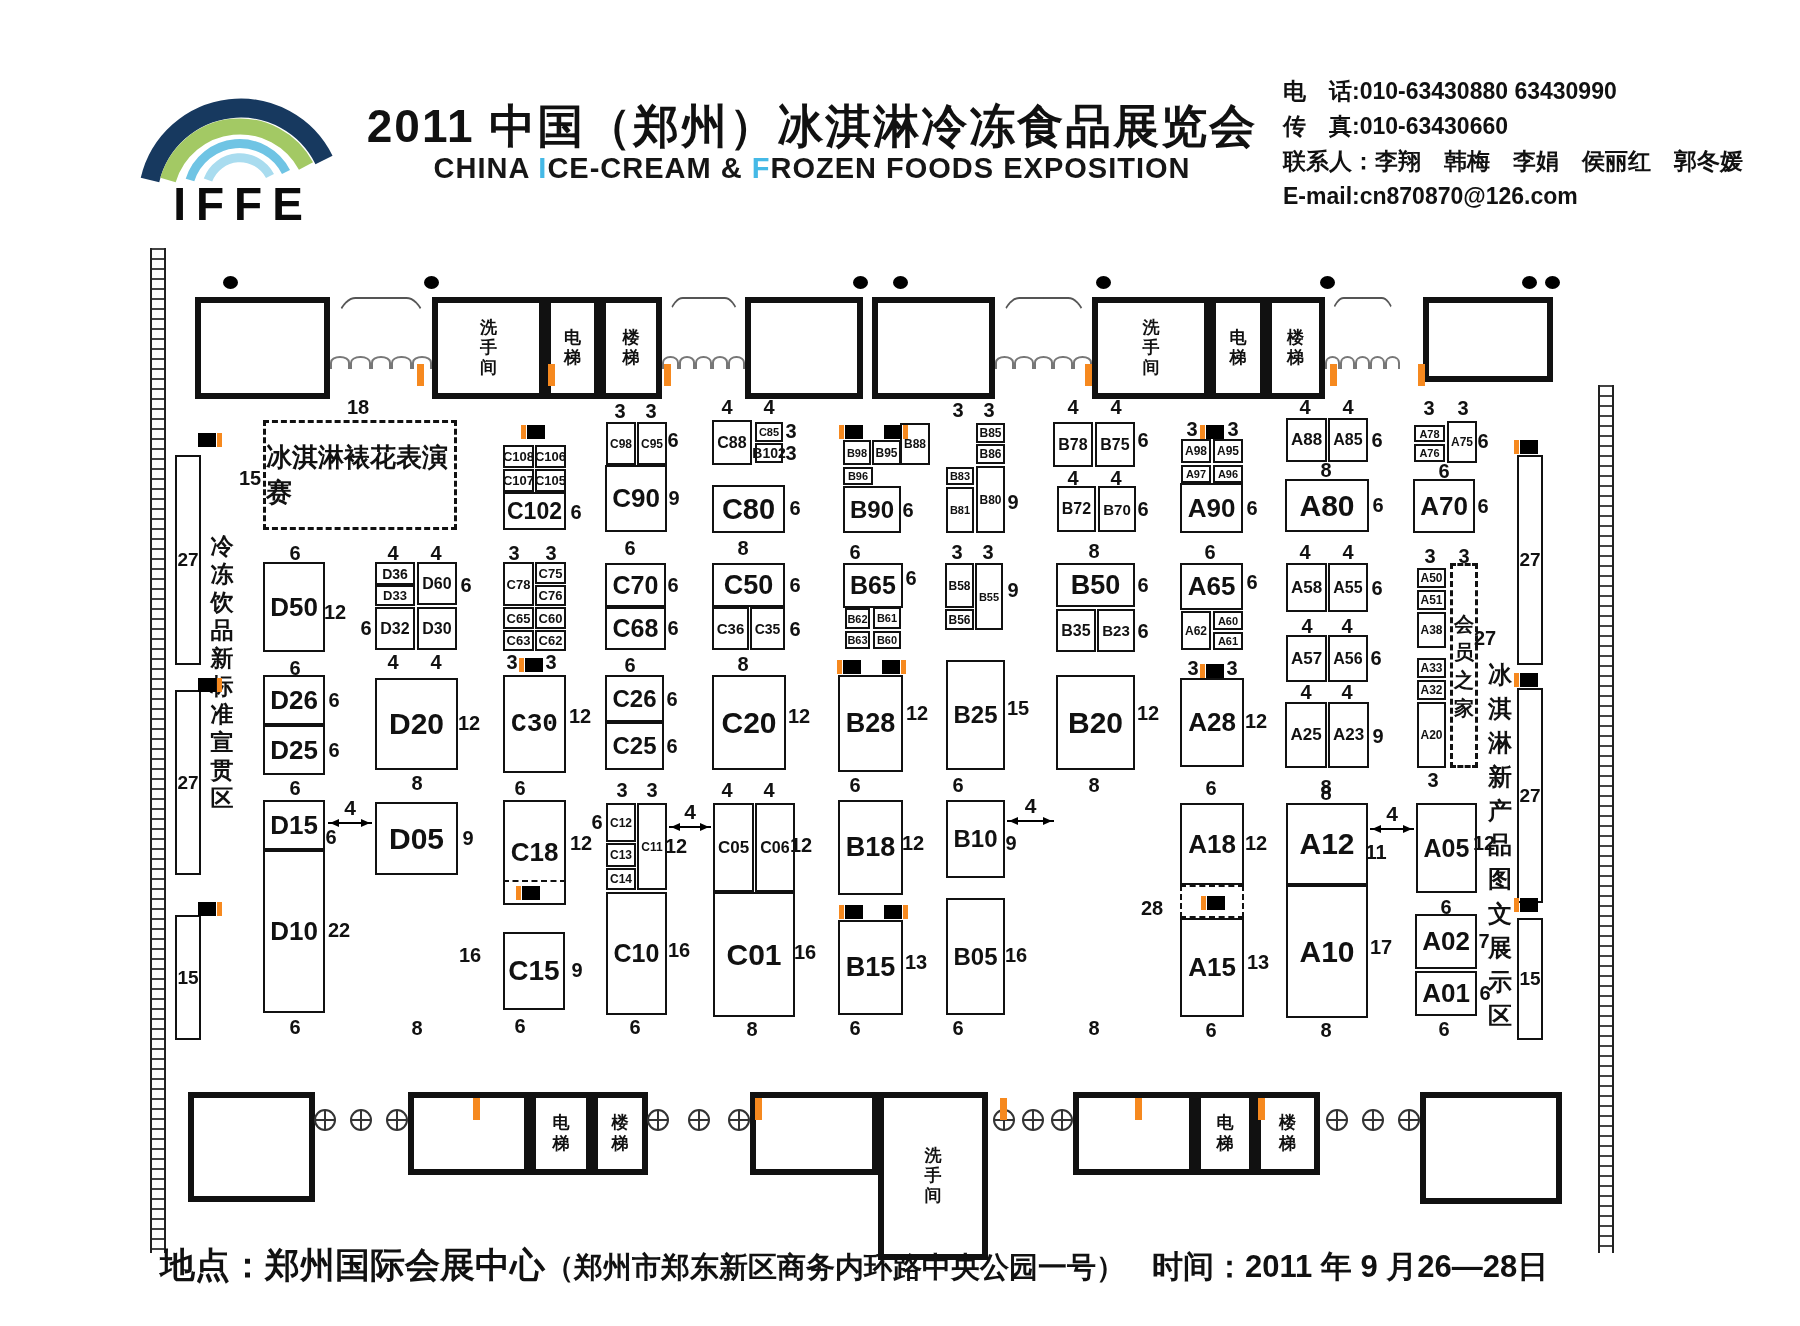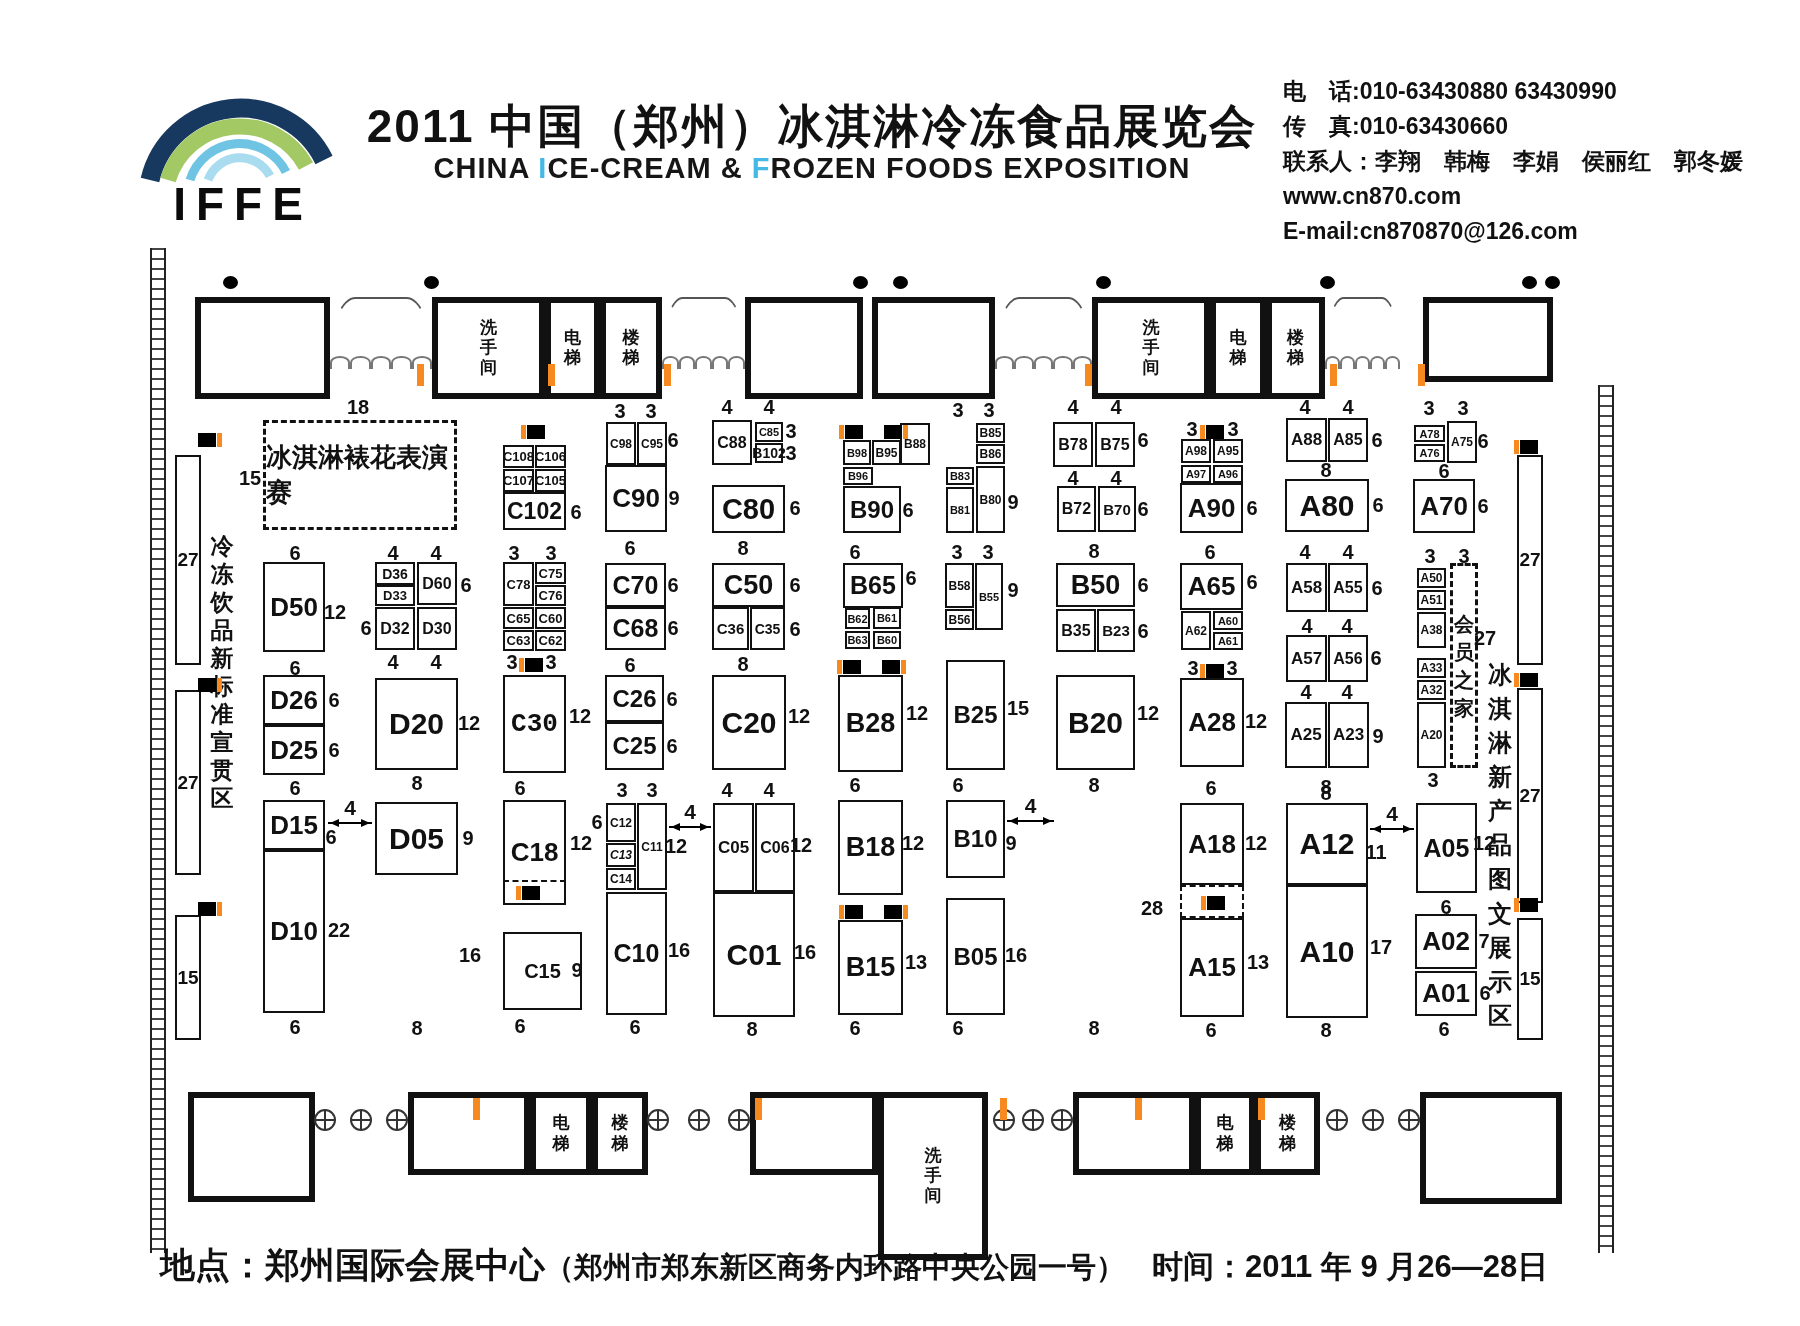--- a/index.html
+++ b/index.html
@@ -50,21 +50,21 @@
   <svg width="230" height="165" viewBox="0 0 230 165">
     <path d="M 22 112 A 93 93 0 0 1 196 92" fill="none" stroke="#17395f" stroke-width="19"></path>
     <path d="M 40 112 A 75 75 0 0 1 178 98" fill="none" stroke="#a3c964" stroke-width="16"></path>
     <path d="M 62 112 A 52 52 0 0 1 158 104" fill="none" stroke="#6fc4e4" stroke-width="9"></path>
     <path d="M 80 112 A 34 34 0 0 1 142 108" fill="none" stroke="#a9dcef" stroke-width="9"></path>
     <text id="logo-word" x="115" y="152" text-anchor="middle" font-family="Liberation Sans, DejaVu Sans, sans-serif" font-size="46" font-weight="bold" letter-spacing="10" fill="#0b0b0b">IFFE</text>
   </svg>
 </div>
 <div id="title-cn">2011 中国（郑州）冰淇淋冷冻食品展览会</div>
 <div id="title-en"><span>CHINA </span><span class="hl">I</span><span>CE-CREAM &amp; </span><span class="hl">F</span><span>ROZEN FOODS EXPOSITION</span></div>
-<div id="contact"><div>电　话:010-63430880 63430990</div><div>传　真:010-63430660</div><div>联系人：李翔　韩梅　李娟　侯丽红　郭冬媛</div><div>www.cn870.com</div><div>E-mail:cn870870@126.com</div></div>
+<div id="contact"><div>电　话:010-63430880 63430990</div><div>传　真:010-63430660</div><div>联系人：李翔　韩梅　李娟　侯丽红　郭冬媛</div><div>E-mail:cn870870@126.com</div></div>
 
 <div id="plan">
     <div class="hatch" style="left: 0px; top: 8px; width: 16px; height: 1005px;"></div>
     <div class="hatch" style="left: 1448px; top: 145px; width: 16px; height: 868px;"></div>
     <div class="room" style="left: 45px; top: 57px; width: 135px; height: 102px;"></div>
     <div class="room" style="left: 282px; top: 57px; width: 113px; height: 102px;">
       <span class="rl">洗
 手
 间</span>
     </div>
@@ -216,27 +216,27 @@
     <div class="booth" style="left: 562px; top: 323px; width: 73px; height: 44px; font-size: 27px;">C50</div>
     <div class="booth" style="left: 562px; top: 367px; width: 37px; height: 43px; font-size: 15px;">C36</div>
     <div class="booth" style="left: 600px; top: 367px; width: 35px; height: 43px; font-size: 14px;">C35</div>
     <div class="booth" style="left: 353px; top: 435px; width: 63px; height: 98px; font-size: 26px; font-family: Liberation Mono, monospace;">C30</div>
     <div class="booth" style="left: 455px; top: 435px; width: 59px; height: 47px; font-size: 24px;">C26</div>
     <div class="booth" style="left: 455px; top: 482px; width: 59px; height: 48px; font-size: 24px;">C25</div>
     <div class="booth" style="left: 562px; top: 435px; width: 74px; height: 95px; font-size: 30px;">C20</div>
     <div class="booth" style="left: 353px; top: 560px; width: 63px; height: 105px; font-size: 26px;">C18</div>
     <div class="booth" style="left: 456px; top: 563px; width: 30px; height: 39px; font-size: 12px;">C12</div>
     <div class="booth" style="left: 487px; top: 563px; width: 30px; height: 87px; font-size: 12px;">C11</div>
-    <div class="booth" style="left: 456px; top: 603px; width: 30px; height: 24px; font-size: 12px; font-style: italic;">C13</div>
+    <div class="booth" style="left: 456px; top: 603px; width: 30px; height: 24px; font-size: 12px;">C13</div>
     <div class="booth" style="left: 456px; top: 628px; width: 30px; height: 22px; font-size: 12px;">C14</div>
     <div class="booth" style="left: 456px; top: 652px; width: 61px; height: 123px; font-size: 25px;">C10</div>
     <div class="booth" style="left: 563px; top: 563px; width: 41px; height: 89px; font-size: 17px;">C05</div>
     <div class="booth" style="left: 605px; top: 563px; width: 40px; height: 89px; font-size: 16px;">C06</div>
     <div class="booth" style="left: 563px; top: 652px; width: 82px; height: 125px; font-size: 30px;">C01</div>
-    <div class="booth" style="left: 353px; top: 692px; width: 79px; height: 78px; font-size: 20px;">C15</div>
+    <div class="booth" style="left: 353px; top: 692px; width: 62px; height: 78px; font-size: 28px;">C15</div>
     <div class="booth" style="left: 693px; top: 200px; width: 28px; height: 25px; font-size: 11px;">B98</div>
     <div class="booth" style="left: 722px; top: 200px; width: 29px; height: 25px; font-size: 12px;">B95</div>
     <div class="booth" style="left: 693px; top: 227px; width: 30px; height: 18px; font-size: 11px;">B96</div>
     <div class="booth" style="left: 693px; top: 246px; width: 58px; height: 47px; font-size: 24px;">B90</div>
     <div class="booth" style="left: 750px; top: 183px; width: 30px; height: 42px; font-size: 12px;">B88</div>
     <div class="booth" style="left: 826px; top: 183px; width: 29px; height: 20px; font-size: 12px;">B85</div>
     <div class="booth" style="left: 826px; top: 204px; width: 29px; height: 20px; font-size: 12px;">B86</div>
     <div class="booth" style="left: 796px; top: 227px; width: 28px; height: 18px; font-size: 11px;">B83</div>
     <div class="booth" style="left: 826px; top: 226px; width: 29px; height: 67px; font-size: 12px;">B80</div>
     <div class="booth" style="left: 796px; top: 247px; width: 28px; height: 46px; font-size: 11px;">B81</div>

